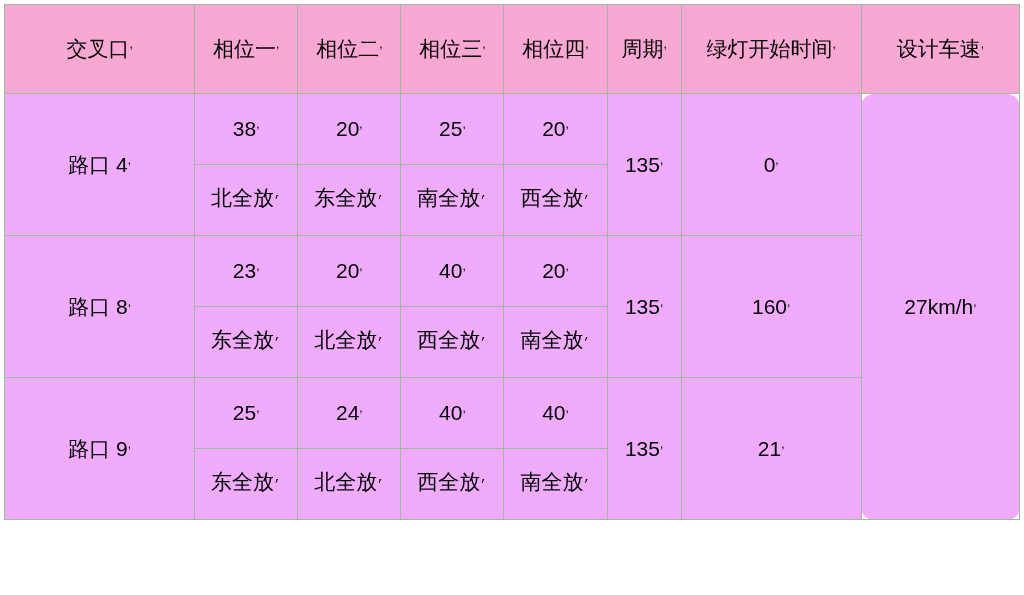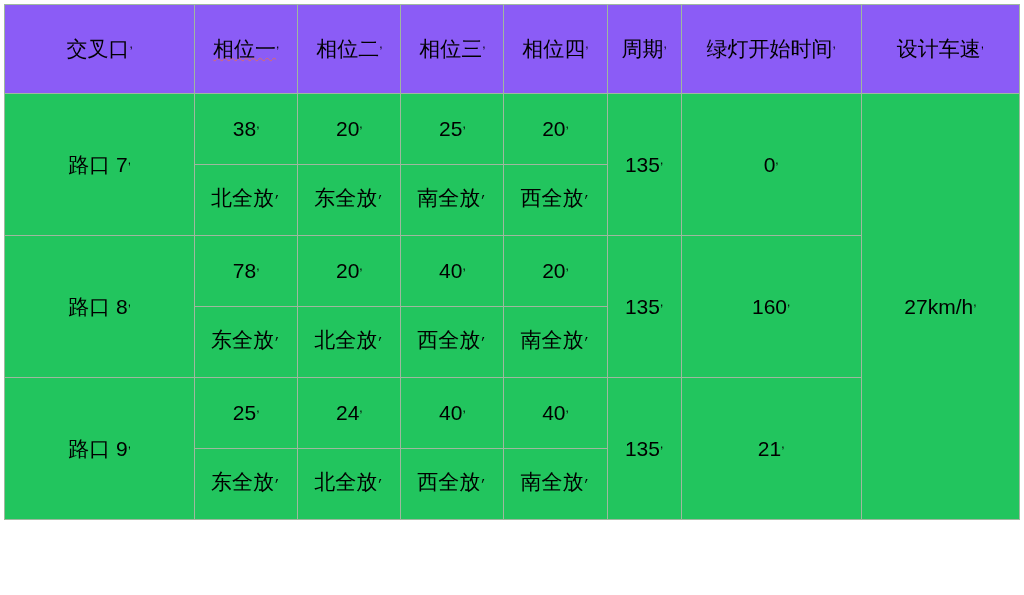--- a/index.html
+++ b/index.html
@@ -30,59 +30,59 @@
   table.signal-table th {
     border: 1px solid #9fb89f;
     text-align: center;
     vertical-align: middle;
     font-weight: normal;
     font-size: 21px;
     padding: 0;
     line-height: 1.2;
   }
   thead th {
-    background: #8b5cf6;
+    background: #f9a8d4;
     height: 88px;
     font-size: 22px;
   }
   .c-intersection { width: 190px; }
   .c-phase { width: 103px; }
   .c-cycle  { width: 74px; }
   .c-green  { width: 180px; }
   .c-speed  { width: 158px; }
 
   tbody td {
-    background: #22c55e;
+    background: #f0abfc;
     height: 70px;
   }
   td.name-cell {
     font-size: 22px;
   }
   td.num-cell {
     font-size: 21px;
   }
   td.dir-cell {
     font-size: 22px;
     font-family: Liberation Mono, monospace;
   }
   td.cycle-cell, td.green-cell {
     font-size: 21px;
   }
   td.speed-cell {
     font-size: 21px;
+    border-radius: 13px;
   }
   
   .mark {
     font-size: 12px;
     vertical-align: super;
     color: #000;
     letter-spacing: 0;
   }
   .underline-wavy {
-    text-decoration: underline;
     text-decoration-color: #d96a6a;
     text-decoration-style: wavy;
     text-decoration-thickness: 1px;
   }
 </style>
 </head>
 <body>
 
 <div class="sheet">
   <table class="signal-table">
@@ -104,39 +104,39 @@
         <th><span>相位三</span><span class="mark">,</span></th>
         <th><span>相位四</span><span class="mark">,</span></th>
         <th><span>周期</span><span class="mark">,</span></th>
         <th><span>绿灯开始时间</span><span class="mark">,</span></th>
         <th><span>设计车速</span><span class="mark">,</span></th>
       </tr>
     </thead>
     <tbody>
 
       <tr>
-        <td class="name-cell" rowspan="2"><span>路口 7</span><span class="mark">,</span></td>
+        <td class="name-cell" rowspan="2"><span>路口 4</span><span class="mark">,</span></td>
         <td class="num-cell"><span>38</span><span class="mark">,</span></td>
         <td class="num-cell"><span>20</span><span class="mark">,</span></td>
         <td class="num-cell"><span>25</span><span class="mark">,</span></td>
         <td class="num-cell"><span>20</span><span class="mark">,</span></td>
         <td class="cycle-cell" rowspan="2"><span>135</span><span class="mark">,</span></td>
         <td class="green-cell" rowspan="2"><span>0</span><span class="mark">,</span></td>
         <td class="speed-cell" rowspan="6"><span>27km/h</span><span class="mark">,</span></td>
       </tr>
       <tr>
         <td class="dir-cell"><span>北全放</span><span class="mark">,</span></td>
         <td class="dir-cell"><span>东全放</span><span class="mark">,</span></td>
         <td class="dir-cell"><span>南全放</span><span class="mark">,</span></td>
         <td class="dir-cell"><span>西全放</span><span class="mark">,</span></td>
       </tr>
 
       <tr>
         <td class="name-cell" rowspan="2"><span>路口 8</span><span class="mark">,</span></td>
-        <td class="num-cell"><span>78</span><span class="mark">,</span></td>
+        <td class="num-cell"><span>23</span><span class="mark">,</span></td>
         <td class="num-cell"><span>20</span><span class="mark">,</span></td>
         <td class="num-cell"><span>40</span><span class="mark">,</span></td>
         <td class="num-cell"><span>20</span><span class="mark">,</span></td>
         <td class="cycle-cell" rowspan="2"><span>135</span><span class="mark">,</span></td>
         <td class="green-cell" rowspan="2"><span>160</span><span class="mark">,</span></td>
       </tr>
       <tr>
         <td class="dir-cell"><span>东全放</span><span class="mark">,</span></td>
         <td class="dir-cell"><span>北全放</span><span class="mark">,</span></td>
         <td class="dir-cell"><span>西全放</span><span class="mark">,</span></td>

